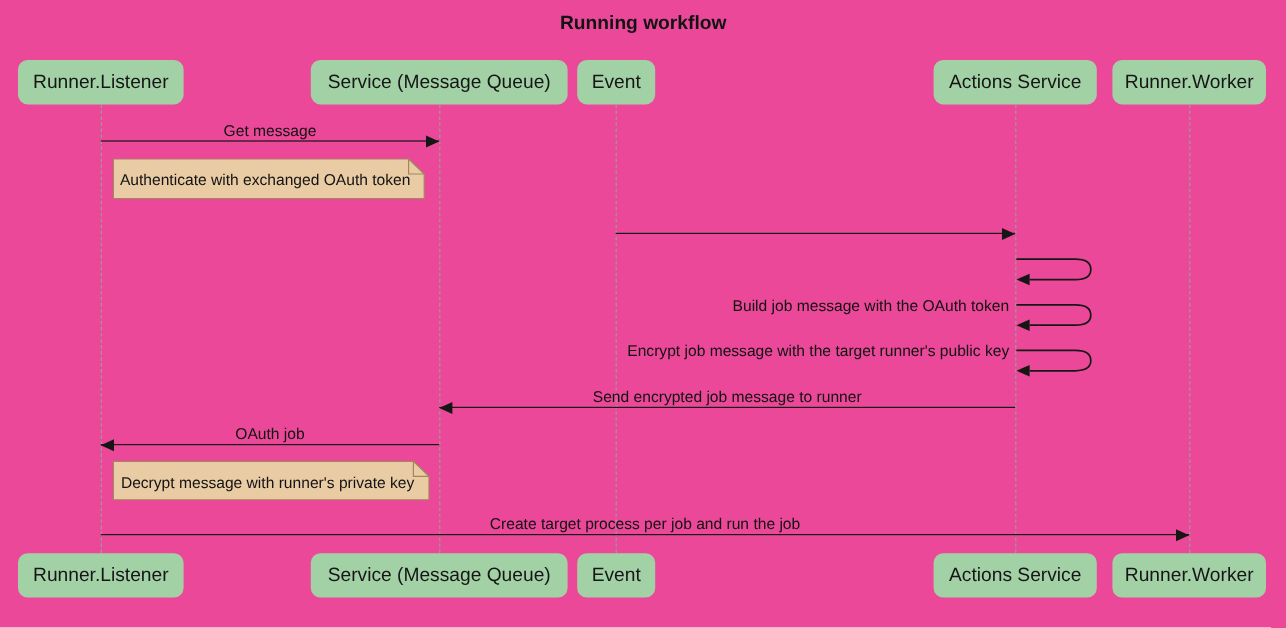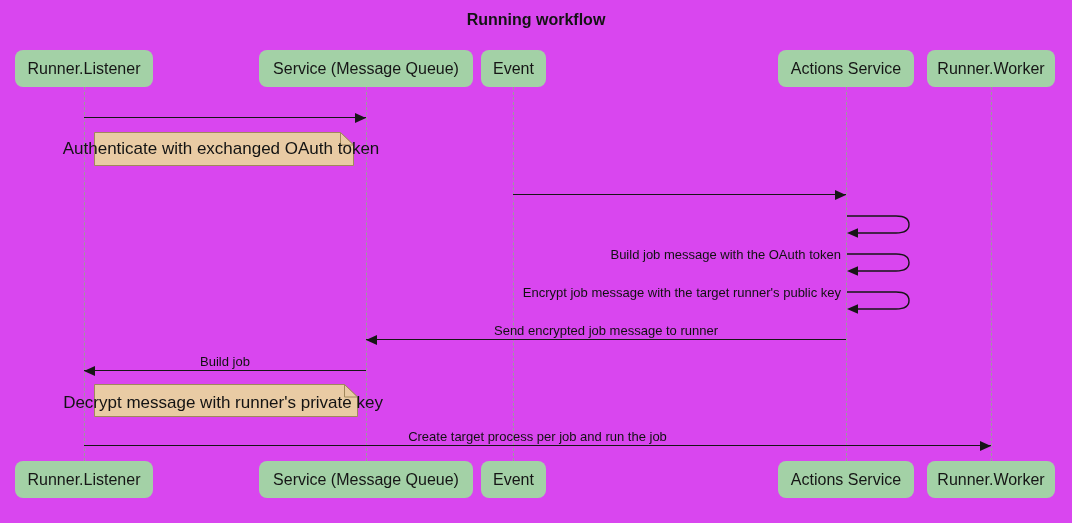--- a/index.html
+++ b/index.html
@@ -1,17 +1,17 @@
 <!DOCTYPE html>
 <html><head>
 <meta charset="utf-8">
 <style>
   html,body{margin:0;padding:0;background:#ffffff;}
   .diagram{
-    position:relative;width:1072px;height:523px;background:#d946ef;
+    position:relative;width:1072px;height:523px;background:#ec4899;
     font-family:"Liberation Sans",sans-serif;color:#161616;overflow:hidden;
   }
   .title{
     position:absolute;left:0;top:11px;width:1072px;text-align:center;
     font-size:16px;font-weight:bold;color:#131313;
   }
   .actor{
     position:absolute;height:37px;background:#a3d1a6;border-radius:8px;
     display:flex;align-items:center;justify-content:center;
     font-size:16px;color:#161616;white-space:nowrap;
@@ -35,21 +35,21 @@
     position:absolute;width:0;height:0;
     border-right:11px solid #161616;
     border-top:5px solid transparent;border-bottom:5px solid transparent;
   }
   .self-loop{position:absolute;}
   .note{position:absolute;}
   .note svg{position:absolute;left:0;top:0;}
   .note-text{
     position:absolute;left:0;top:0;right:6px;bottom:0;
     display:flex;align-items:center;justify-content:center;
-    font-size:17px;color:#131313;white-space:nowrap;
+    font-size:13px;color:#131313;white-space:nowrap;
   }
 </style>
 </head>
 <body>
 
 <div class="diagram">
 
   <div class="title">Running workflow</div>
 
   <div class="lifeline" style="left:84px;"></div>
@@ -57,20 +57,21 @@
   <div class="lifeline" style="left:513px;"></div>
   <div class="lifeline" style="left:846px;"></div>
   <div class="lifeline" style="left:991px;"></div>
 
   <div class="actor" style="left:15px;top:50px;width:138px;">Runner.Listener</div>
   <div class="actor" style="left:259px;top:50px;width:214px;">Service (Message Queue)</div>
   <div class="actor" style="left:481px;top:50px;width:65px;">Event</div>
   <div class="actor" style="left:778px;top:50px;width:136px;">Actions Service</div>
   <div class="actor" style="left:927px;top:50px;width:128px;">Runner.Worker</div>
 
+  <div class="msg-label" style="left:84px;top:101px;width:282px;">Get message</div>
   <div class="msg-line" style="left:84px;top:117px;width:282px;"></div>
   <div class="arr-r" style="left:355px;top:113px;"></div>
 
   <div class="note" style="left:94px;top:132px;width:260px;height:34px;">
     <svg width="260" height="34">
       <path d="M0.5,0.5 H246.5 L259.5,13 V33.5 H0.5 Z" fill="#e9cba4" stroke="#a1885c" stroke-width="1"></path>
       <path d="M246.5,0.5 V13 H259.5 Z" fill="#e9cba4" stroke="#a1885c" stroke-width="1"></path>
     </svg>
     <div class="note-text">Authenticate with exchanged OAuth token</div>
   </div>
@@ -92,21 +93,21 @@
   <div class="msg-label self-label" style="left:421px;top:285px;width:420px;">Encrypt job message with the target runner's public key</div>
   <svg class="self-loop" style="left:846px;top:290px;" width="70" height="26">
     <path d="M1,2 H50 Q63,2 63,10.5 Q63,19 50,19 H12" fill="none" stroke="#161616" stroke-width="1.4"></path>
     <polygon points="1,19 12,14.2 12,23.8" fill="#161616"></polygon>
   </svg>
 
   <div class="msg-label" style="left:366px;top:323px;width:480px;">Send encrypted job message to runner</div>
   <div class="msg-line" style="left:366px;top:339px;width:480px;"></div>
   <div class="arr-l" style="left:366px;top:335px;"></div>
 
-  <div class="msg-label" style="left:84px;top:354px;width:282px;">Build job</div>
+  <div class="msg-label" style="left:84px;top:354px;width:282px;">OAuth job</div>
   <div class="msg-line" style="left:84px;top:370px;width:282px;"></div>
   <div class="arr-l" style="left:84px;top:366px;"></div>
 
   <div class="note" style="left:94px;top:384px;width:264px;height:37px;">
     <svg width="264" height="33">
       <path d="M0.5,0.5 H250.5 L263.5,13 V32.5 H0.5 Z" fill="#e9cba4" stroke="#a1885c" stroke-width="1"></path>
       <path d="M250.5,0.5 V13 H263.5 Z" fill="#e9cba4" stroke="#a1885c" stroke-width="1"></path>
     </svg>
     <div class="note-text">Decrypt message with runner's private key</div>
   </div>

